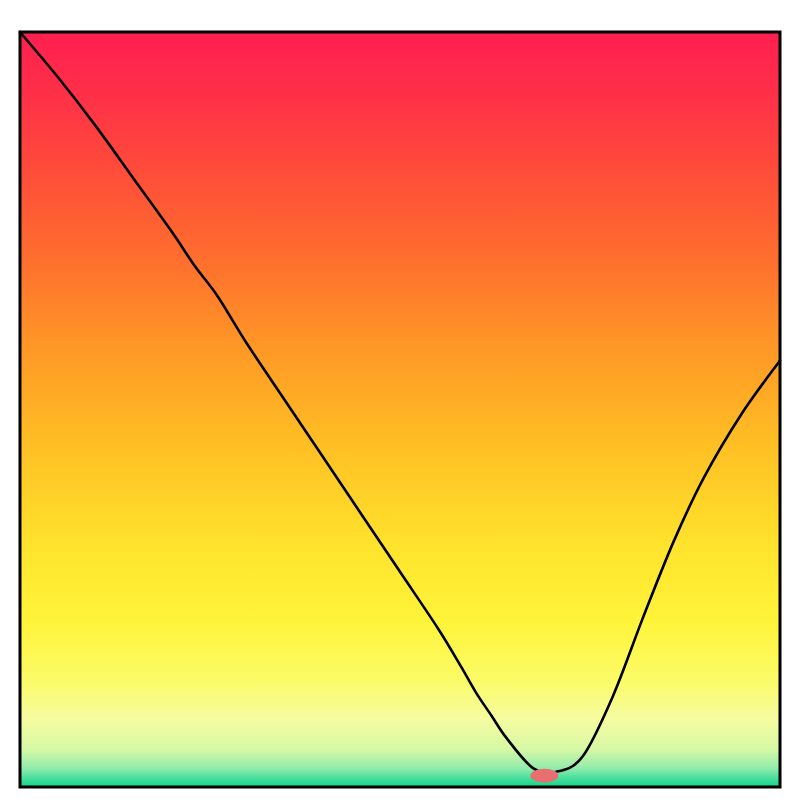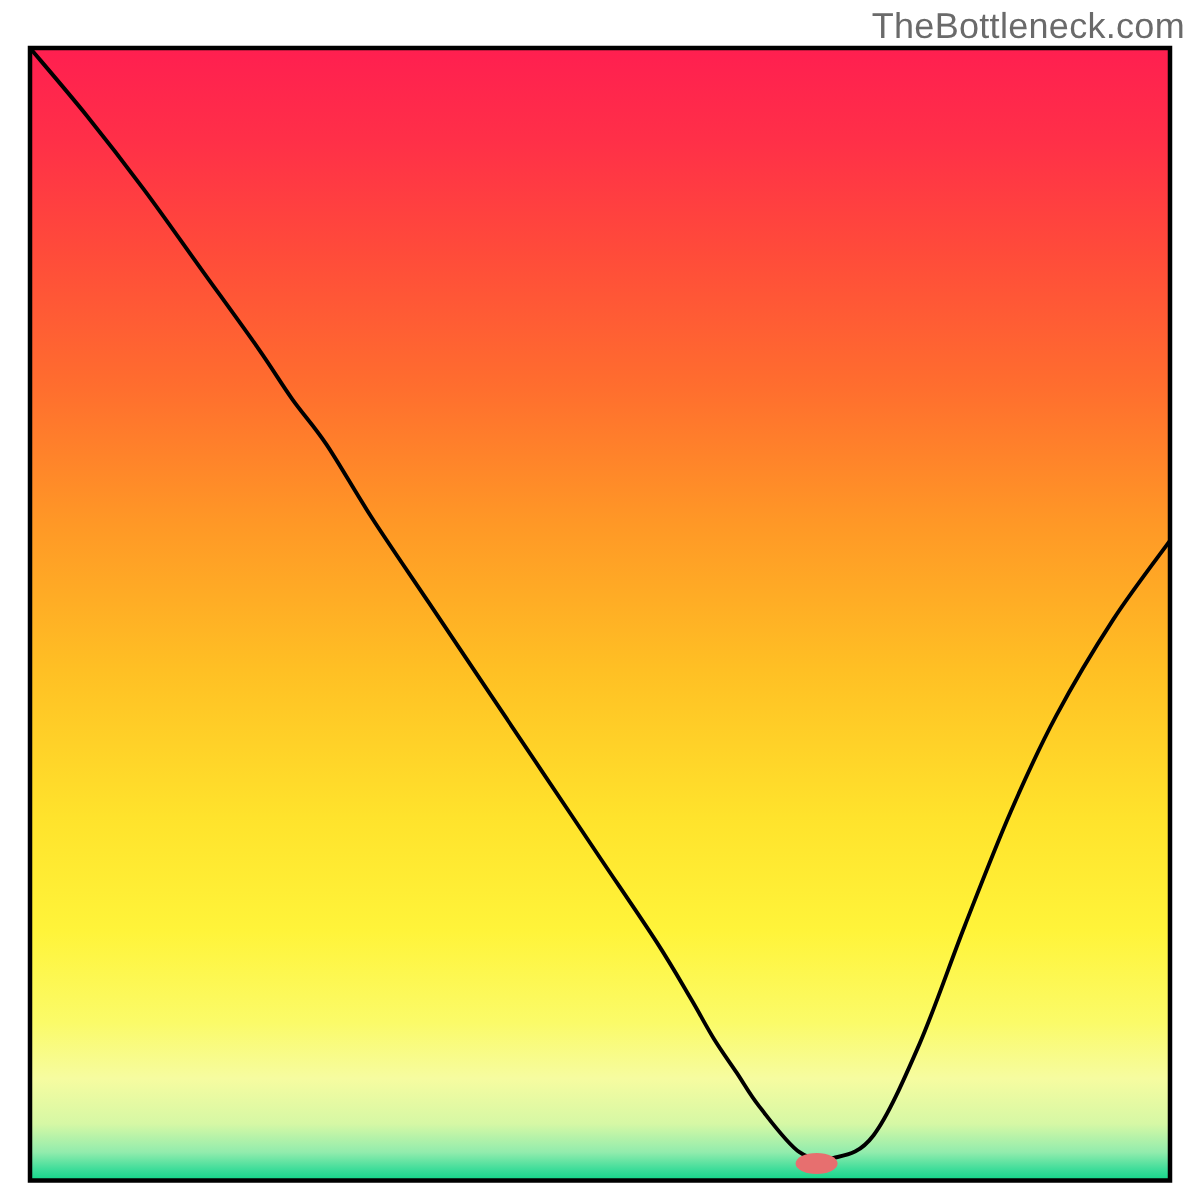--- a/index.html
+++ b/index.html
@@ -30,21 +30,20 @@
     top: 0;
     left: 0;
     width: 800px;
     height: 800px;
   }
 </style>
 </head>
 <body>
 
 <div class="chart-container">
-  <div class="watermark">TheBottleneck.com</div>
   <svg class="plot" viewBox="0 0 800 800">
     <defs>
       <linearGradient id="bg-grad" x1="0" y1="0" x2="0" y2="1">
           <stop offset="0.00%" stop-color="#ff1f50"></stop>
           <stop offset="8.00%" stop-color="#ff2f48"></stop>
           <stop offset="18.00%" stop-color="#ff4b3a"></stop>
           <stop offset="30.00%" stop-color="#ff6e2e"></stop>
           <stop offset="42.00%" stop-color="#ff9826"></stop>
           <stop offset="55.00%" stop-color="#ffc024"></stop>
           <stop offset="68.00%" stop-color="#ffe32c"></stop>

